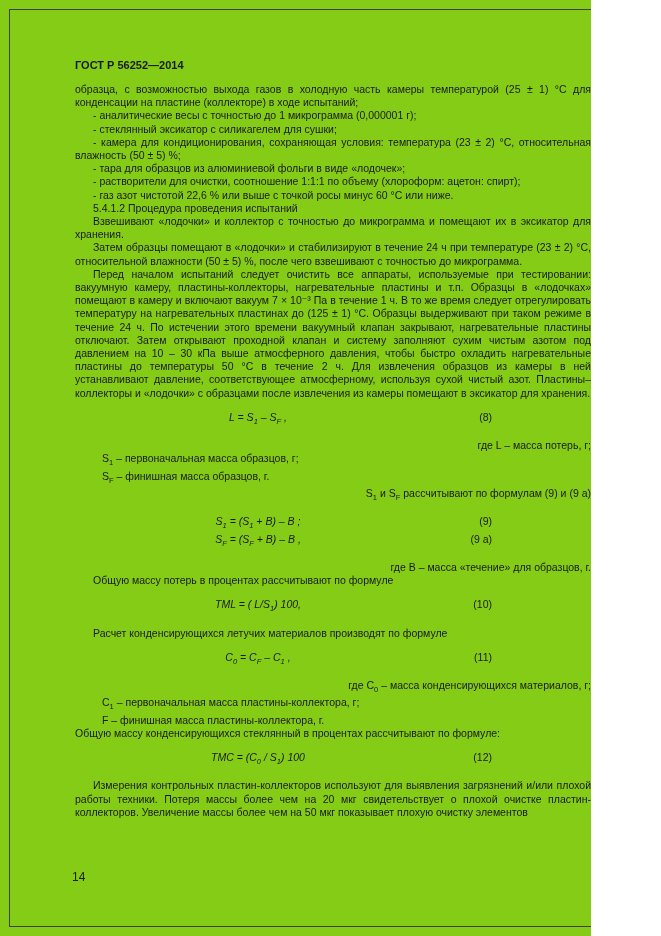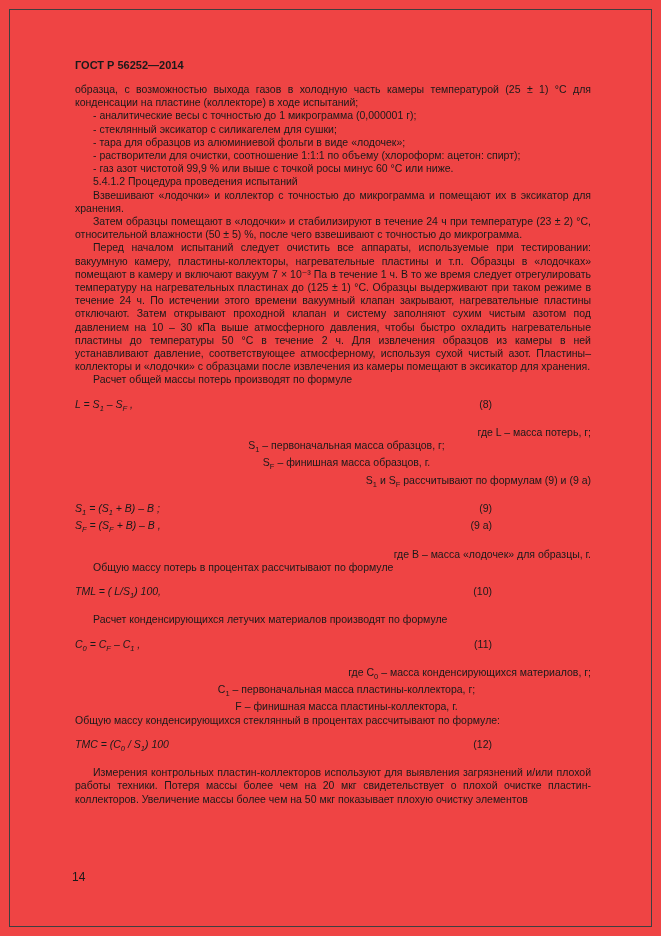--- a/index.html
+++ b/index.html
@@ -3,22 +3,22 @@
 <meta charset="utf-8">
 <style>
   html, body { margin: 0; padding: 0; }
   body {
     width: 661px; height: 936px;
     background: #ffffff;
     font-family: "Liberation Sans", "DejaVu Sans", sans-serif;
   }
   .page {
     position: relative;
-    width: 661px; height: 936px;
-    background: #ef4444;
+    width: 591px; height: 936px;
+    background: #84cc16;
     color: #1a1a1a;
     overflow: hidden;
   }
   .frame {
     position: absolute;
     left: 9px; top: 9px;
     width: 641px; height: 916px;
     border: 1px solid #3f3f3f;
     pointer-events: none;
   }
@@ -33,24 +33,25 @@
   .doc-header {
     font-weight: 700;
     font-size: 11px;
     line-height: 13px;
     margin-bottom: 11px;
     text-align: left;
   }
   .p { text-indent: 18px; margin: 0; }
   .noind { text-indent: 0; }
   .left { text-align: right; }
-  .where-sub { padding-left: 27px; text-align: center; text-indent: 0; margin: 0; }
+  .where-sub { padding-left: 27px; text-align: left; text-indent: 0; margin: 0; }
   .fblock { margin: 11px 0; }
   .frow {
     position: relative;
+    text-align: center;
     padding-right: 150px;
   }
   .fexpr { font-style: italic; }
   .eqnum {
     position: absolute;
     right: 99px; top: 0;
     font-style: normal;
   }
   sub { font-size: 0.72em; }
   .mt8 { margin-top: 8px; }
@@ -65,29 +66,29 @@
 
 <div class="page">
   <div class="frame"></div>
 
   <div class="content">
     <div class="doc-header">ГОСТ Р  56252—2014</div>
 
     <p class="p noind">образца, с возможностью выхода газов в холодную часть камеры температурой (25 ± 1) °С для конденсации на пластине (коллекторе) в ходе испытаний;</p>
     <p class="p">- аналитические весы с точностью до 1 микрограмма (0,000001 г);</p>
     <p class="p">- стеклянный эксикатор с силикагелем для сушки;</p>
+    <p class="p">- камера для кондиционирования, сохраняющая условия: температура (23 ± 2) °С, относительная влажность (50 ± 5) %;</p>
     <p class="p">- тара для образцов из алюминиевой фольги в виде «лодочек»;</p>
     <p class="p">- растворители для очистки, соотношение 1:1:1 по объему (хлороформ: ацетон: спирт);</p>
-    <p class="p">- газ азот чистотой 99,9 % или выше с точкой росы минус 60 °С или ниже.</p>
+    <p class="p">- газ азот чистотой 22,6 % или выше с точкой росы минус 60 °С или ниже.</p>
 
     <p class="p">5.4.1.2 Процедура проведения испытаний</p>
     <p class="p">Взвешивают «лодочки» и коллектор с точностью до микрограмма и помещают их в эксикатор для хранения.</p>
     <p class="p">Затем образцы помещают в  «лодочки» и стабилизируют в течение 24 ч при температуре  (23 ± 2) °С, относительной влажности (50 ± 5) %, после чего взвешивают с точностью до микрограмма.</p>
     <p class="p">Перед началом испытаний следует очистить все аппараты, используемые при  тестировании: вакуумную камеру, пластины-коллекторы, нагревательные пластины и т.п. Образцы в «лодочках» помещают в камеру и включают вакуум 7 × 10⁻³ Па в течение 1 ч. В то же время следует отрегулировать температуру на нагревательных пластинах до (125 ± 1) °С. Образцы выдерживают при таком режиме в течение 24 ч. По истечении этого времени вакуумный клапан закрывают, нагревательные пластины отключают. Затем открывают проходной клапан и систему заполняют сухим чистым азотом под давлением на 10 – 30 кПа выше атмосферного давления, чтобы быстро охладить нагревательные пластины до температуры 50 °С в течение 2 ч. Для извлечения образцов из камеры в ней устанавливают давление, соответствующее атмосферному, используя сухой чистый азот. Пластины–коллекторы и «лодочки» с образцами после извлечения из камеры помещают в эксикатор для хранения.</p>
-    <p class="p">Расчет общей массы потерь производят по формуле</p>
 
     <div class="fblock">
       <div class="frow">
         <span class="fexpr">L = S<sub>1</sub> – S<sub>F</sub> ,</span>
         <span class="eqnum">(8)</span>
       </div>
     </div>
 
     <p class="p noind left">где L – масса потерь, г;</p>
     <p class="where-sub">S<sub>1</sub> – первоначальная масса образцов, г;</p>
@@ -98,21 +99,21 @@
       <div class="frow">
         <span class="fexpr">S<sub>1</sub> = (S<sub>1</sub> + B) – B ;</span>
         <span class="eqnum">(9)</span>
       </div>
       <div class="frow">
         <span class="fexpr">S<sub>F</sub> = (S<sub>F</sub> + B) – B ,</span>
         <span class="eqnum">(9 а)</span>
       </div>
     </div>
 
-    <p class="p noind left">где  В – масса «лодочек» для образцы, г.</p>
+    <p class="p noind left">где  В – масса «течение» для образцов, г.</p>
     <p class="p">Общую массу потерь в процентах рассчитывают по формуле</p>
 
     <div class="fblock">
       <div class="frow">
         <span class="fexpr">TML = ( L/S<sub>1</sub>) 100,</span>
         <span class="eqnum">(10)</span>
       </div>
     </div>
 
     <p class="p">Расчет конденсирующихся летучих материалов производят по формуле</p>

